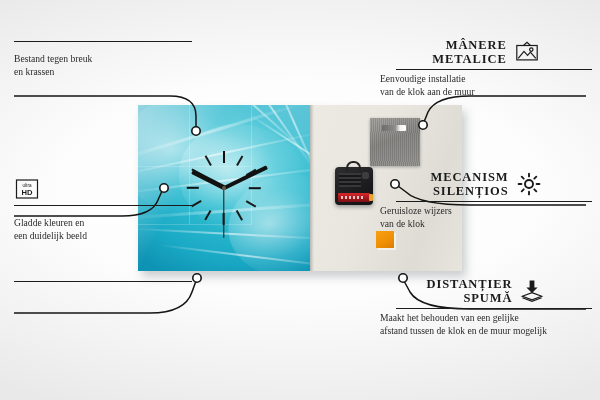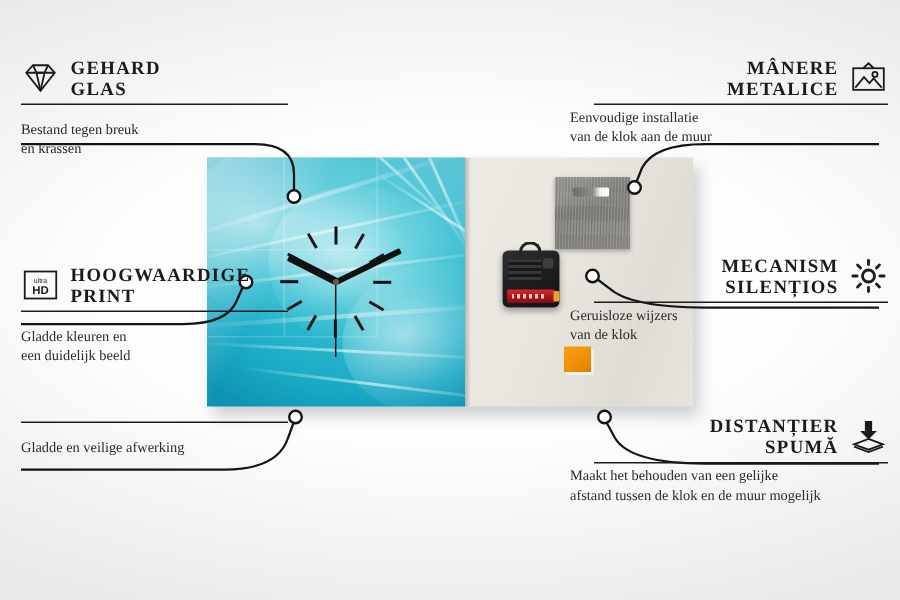--- a/index.html
+++ b/index.html
@@ -183,21 +183,21 @@
   .co-sub {
     font-size: 9.6px;
     color: #2b2b2b;
     line-height: 1.3;
     margin-top: 3px;
     white-space: pre-line;
   }
   .left .co-head { justify-content: flex-start; }
   .left .co-title { text-align: left; }
   .left .co-sub { text-align: left; margin-top: 11px; }
-  .right .co-head { justify-content: flex-end; }
+  .right .co-head { justify-content: center; }
   .right .co-title { text-align: right; }
   .right .co-sub { text-align: left; }
 
   .icon { width: 26px; height: 26px; flex: 0 0 26px; }
   .icon svg { display: block; width: 26px; height: 26px; }
 
   #c-gehard { left: 14px; top: 38px; width: 196px; }
   #c-gehard .co-rule { width: 178px; }
   #c-print  { left: 14px; top: 176px; width: 196px; }
   #c-print  .co-rule { width: 178px; }
@@ -320,60 +320,42 @@
 
       <path d="M586,205 L470,205 Q420,205 406,192 L398,186"></path>
       <circle cx="395" cy="184" r="4.2" fill="#ffffff" stroke="#141414" stroke-width="1.6"></circle>
 
       <path d="M586,309 L470,309 Q420,309 410,292 L404,281"></path>
       <circle cx="403" cy="278" r="4.2" fill="#ffffff" stroke="#141414" stroke-width="1.6"></circle>
     </g>
   </svg>
 
   <div class="callout left" id="c-gehard">
-    <div class="co-head">
-      <span class="icon">
-        <svg viewBox="0 0 26 26">
-            <g fill="none" stroke="#1b1b1b" stroke-width="1.2">
-          <path d="M3.5 9.5 L8 4.5 L18 4.5 L22.5 9.5 L13 21.5 Z"></path>
-          <path d="M3.5 9.5 L22.5 9.5"></path>
-              <path d="M8 4.5 L10.3 9.5 L13 21.5"></path>
-          <path d="M18 4.5 L15.7 9.5 L13 21.5"></path>
-              <path d="M10.3 9.5 L15.7 9.5"></path>
-        </g>
-          </svg>
-      </span>
-      <span class="co-title">GEHARD
-GLAS</span>
-    </div>
     <div class="co-rule"></div>
     <div class="co-sub">Bestand tegen breuk
 en krassen</div>
   </div>
 
   <div class="callout left" id="c-print">
     <div class="co-head">
       <span class="icon">
         <svg viewBox="0 0 26 26">
           <rect x="2.5" y="4" width="21" height="18" fill="none" stroke="#1b1b1b" stroke-width="1.2"></rect>
           <text x="13" y="11.4" font-family="Liberation Sans, sans-serif" font-size="4.6" text-anchor="middle" fill="#1b1b1b">ultra</text>
           <text x="13" y="19.2" font-family="Liberation Sans, sans-serif" font-size="7.6" font-weight="bold" text-anchor="middle" fill="#1b1b1b">HD</text>
         </svg>
       </span>
-      <span class="co-title">HOOGWAARDIGE
-PRINT</span>
     </div>
     <div class="co-rule"></div>
     <div class="co-sub">Gladde kleuren en
 een duidelijk beeld</div>
   </div>
 
   <div class="callout left" id="c-randen">
     <div class="co-rule"></div>
-    <div class="co-sub">Gladde en veilige afwerking</div>
   </div>
 
   <div class="callout right" id="c-manere">
     <div class="co-head">
       <span class="co-title">MÂNERE
 METALICE</span>
       <span class="icon">
         <svg viewBox="0 0 26 26">
             <g fill="none" stroke="#1b1b1b" stroke-width="1.2">
           <path d="M9.5 6.5 L13 3.2 L16.5 6.5"></path>

